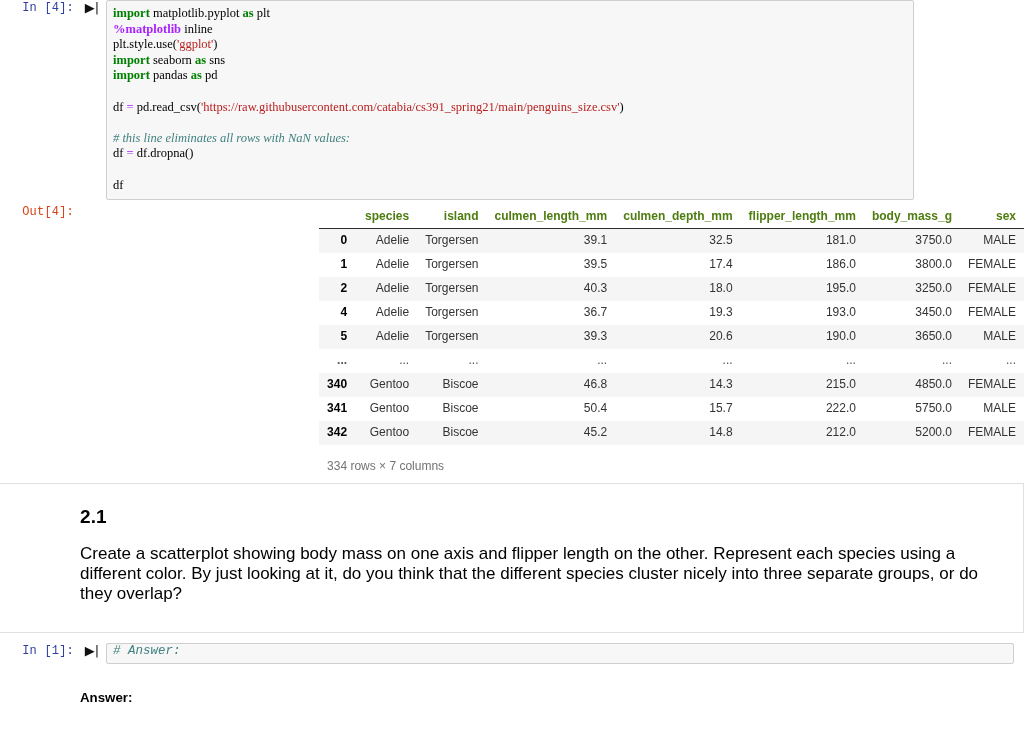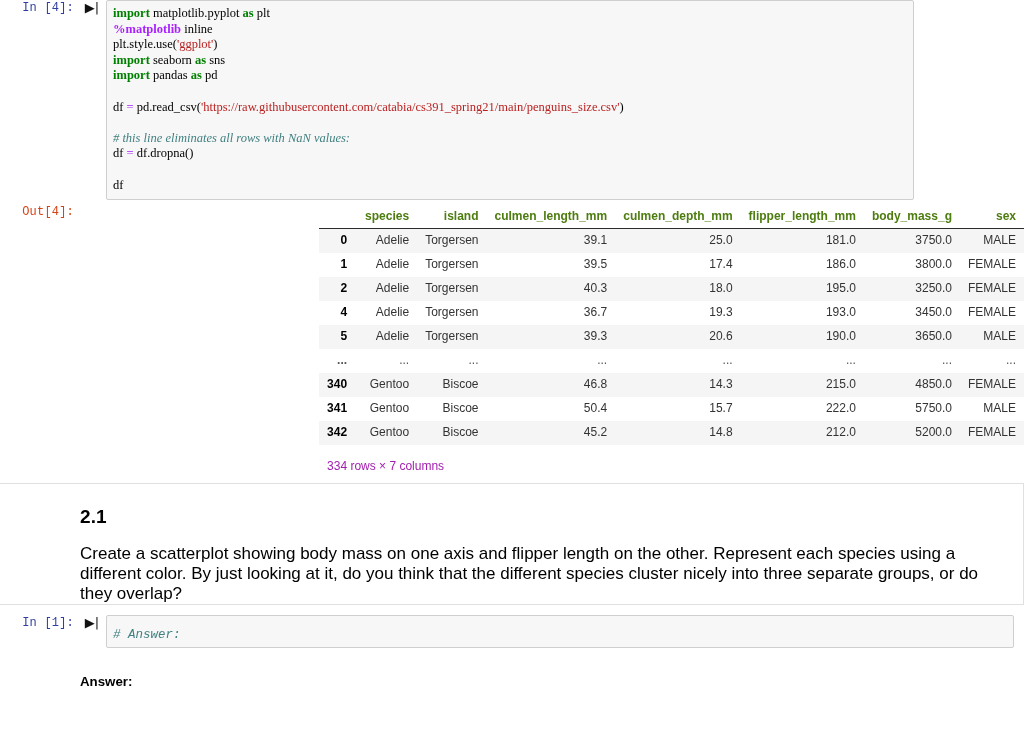--- a/index.html
+++ b/index.html
@@ -65,21 +65,21 @@
     padding: 5px 6px 6px 6px;
     box-sizing: border-box;
     font-family: "Liberation Mono", monospace;
     font-size: 12.5px;
     line-height: 15.6px;
     white-space: pre;
     color: #000;
     overflow: hidden;
   }
   .codebox.c1 { width: 808px; font-family: Liberation Serif, serif; }
-  .codebox.c2 { width: 908px; padding-top: 12px; padding-bottom: 4px; }
+  .codebox.c2 { width: 908px; padding-top: 0; padding-bottom: 4px; }
 
   .kw    { color: #008000; font-weight: bold; }
   .magic { color: #aa22ff; font-weight: bold; }
   .str   { color: #ba2121; }
   .op    { color: #aa22ff; }
   .cmt   { color: #408080; font-style: italic; }
   .blank { display: block; height: 15.6px; }
 
   
   .outwrap {
@@ -112,33 +112,33 @@
   table.df tbody tr:nth-child(even) { background: #ffffff; }
   table.df tbody td.idx {
     font-weight: bold;
     color: #000;
     text-align: right;
     padding-right: 10px;
   }
   table.df tbody tr.ell td { color: #555; }
   .dfshape {
     font-size: 12px;
-    color: #a21caf;
+    color: #737373;
     padding: 14px 0 0 8px;
     font-family: "Liberation Sans", sans-serif;
   }
 
   
   .mdcell {
     border: 1px solid #e0e0e0;
     border-left: none;
     border-right-color: #e0e0e0;
     box-sizing: border-box;
     width: 1024px;
-    padding: 22px 28px 0 80px;
+    padding: 22px 28px 28px 80px;
   }
   .md-h2 {
     font-size: 19px;
     font-weight: bold;
     margin: 0 0 16px 0;
     color: #000;
     letter-spacing: 0.1px;
   }
   .md-p {
     font-size: 17px;
@@ -191,21 +191,21 @@
               <th>body_mass_g</th>
               <th>sex</th>
             </tr>
         </thead>
         <tbody id="df-body">
             <tr>
               <td class="idx">0</td>
               <td>Adelie</td>
               <td>Torgersen</td>
               <td>39.1</td>
-              <td>25.0</td>
+              <td>32.5</td>
               <td>181.0</td>
               <td>3750.0</td>
               <td>MALE</td>
             </tr>
             <tr>
               <td class="idx">1</td>
               <td>Adelie</td>
               <td>Torgersen</td>
               <td>39.5</td>
               <td>17.4</td>

